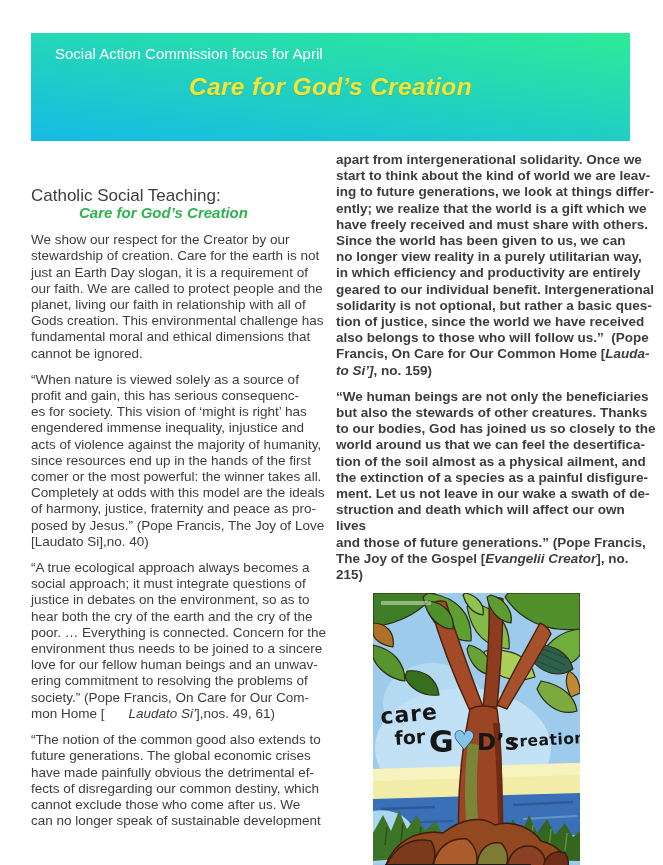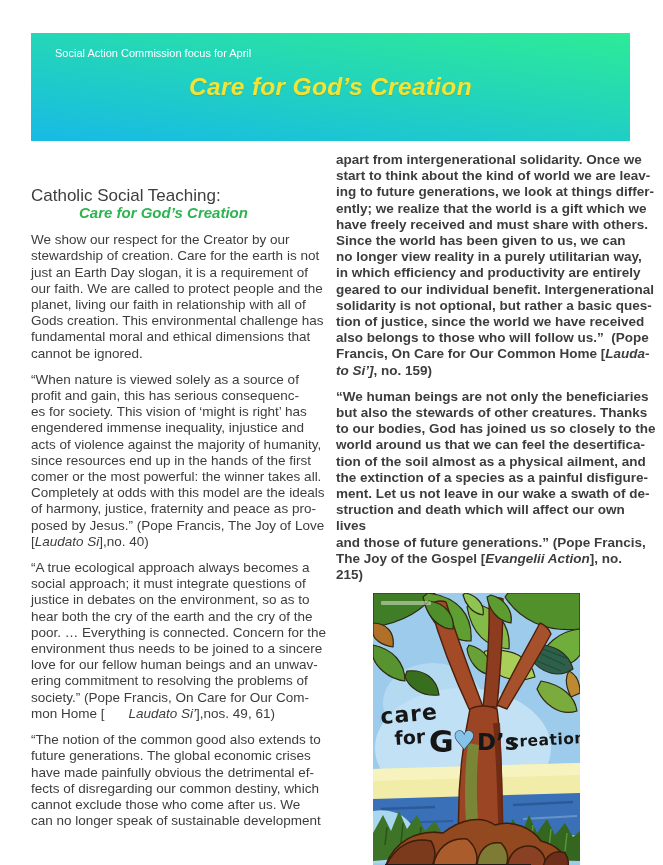--- a/index.html
+++ b/index.html
@@ -8,21 +8,21 @@
     background:#ffffff;
     font-family:"Liberation Sans","DejaVu Sans",sans-serif;
     color:var(--body-text,#3d3d3d);
   }
   .banner{
     position:absolute;left:31px;top:33px;width:599px;height:108px;
     background:linear-gradient(187deg,var(--banner-green,#2deb97) 0%,var(--banner-blue,#17bae5) 100%);
   }
   .banner-kicker{
     padding:12px 0 0 24px;
-    font-size:11px;line-height:17px;
+    font-size:15px;line-height:17px;
     color:var(--banner-kicker,#ffffff);
   }
   .banner-title{
     margin-top:11px;text-align:center;
     font-size:24.5px;font-weight:bold;font-style:italic;
     color:var(--banner-title,#f2e437);
     text-shadow:0 1px 1px rgba(90,140,40,.35);
     letter-spacing:.3px;
   }
   .col{
@@ -69,21 +69,21 @@
   <p><span>“When nature is viewed solely as a source of
 profit and gain, this has serious consequenc-
 es for society. This vision of ‘might is right’ has
 engendered immense inequality, injustice and
 acts of violence against the majority of humanity,
 since resources end up in the hands of the first
 comer or the most powerful: the winner takes all.
 Completely at odds with this model are the ideals
 of harmony, justice, fraternity and peace as pro-
 posed by Jesus.” (Pope Francis, The Joy of Love
-[</span><span style="font-style: italic;">Laudato Si</span><span>],no. 40)</span></p>
+[</span><span style="">Laudato Si</span><span>],no. 40)</span></p>
   <p><span>“A true ecological approach always becomes a
 social approach; it must integrate questions of
 justice in debates on the environment, so as to
 hear both the cry of the earth and the cry of the
 poor. … Everything is connected. Concern for the
 environment thus needs to be joined to a sincere
 love for our fellow human beings and an unwav-
 ering commitment to resolving the problems of
 society.” (Pope Francis, On Care for Our Com-
 mon Home [</span><span style="font-style: italic; padding-left: 24px;">Laudato Si’</span><span>],nos. 49, 61)</span></p>
@@ -112,21 +112,21 @@
 to Si’]</span><span>, no. 159)</span></p>
   <p><span>“We human beings are not only the beneficiaries
 but also the stewards of other creatures. Thanks
 to our bodies, God has joined us so closely to the
 world around us that we can feel the desertifica-
 tion of the soil almost as a physical ailment, and
 the extinction of a species as a painful disfigure-
 ment. Let us not leave in our wake a swath of de-
 struction and death which will affect our own lives
 and those of future generations.” (Pope Francis,
-The Joy of the Gospel [</span><span style="font-style: italic;">Evangelii Action</span><span>], no.
+The Joy of the Gospel [</span><span style="font-style: italic;">Evangelii Creator</span><span>], no.
 215)</span></p>
 
   <div class="artwork">
     <svg width="207" height="275" viewBox="0 0 207 275" xmlns="http://www.w3.org/2000/svg">
 
       <rect x="0" y="0" width="207" height="275" fill="#9ccbec"></rect>
       <ellipse cx="90" cy="155" rx="88" ry="60" fill="#c9e5f7" opacity="0.85"></ellipse>
       <ellipse cx="60" cy="110" rx="50" ry="40" fill="#bfe0f5" opacity="0.7"></ellipse>
 
       <path d="M0,176 L207,170 L207,206 L0,212 Z" fill="#f1eda9"></path>

